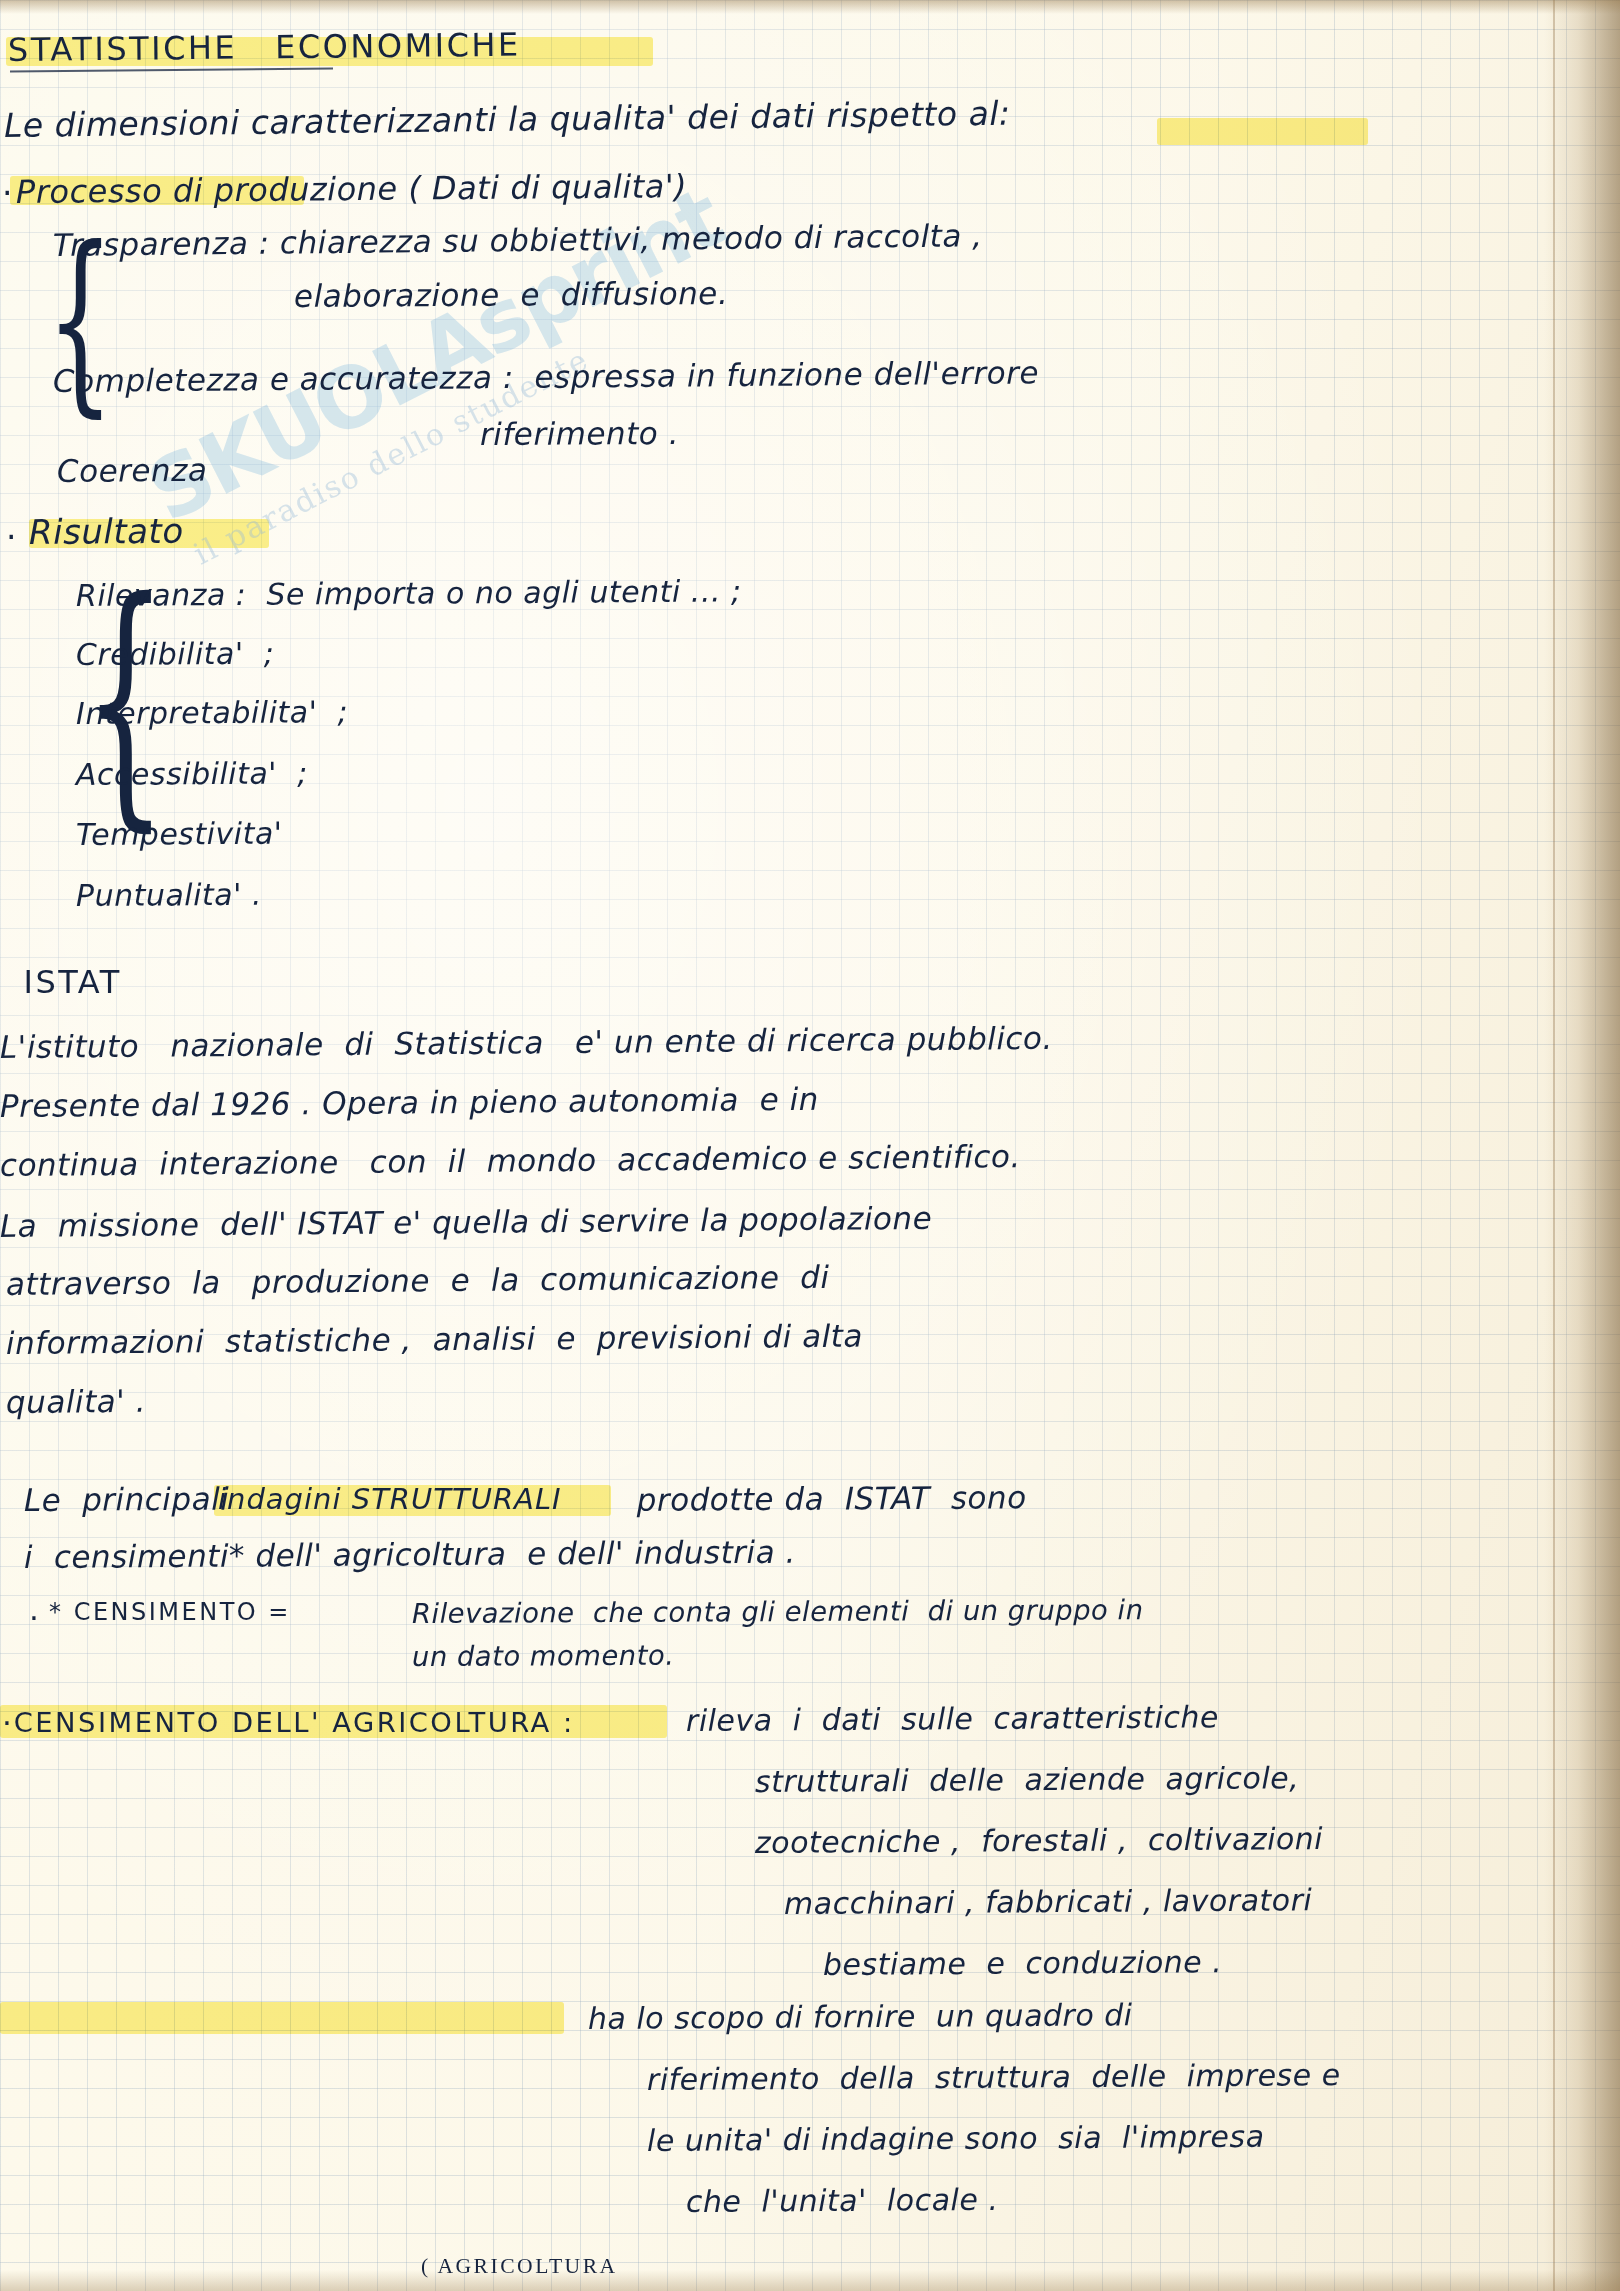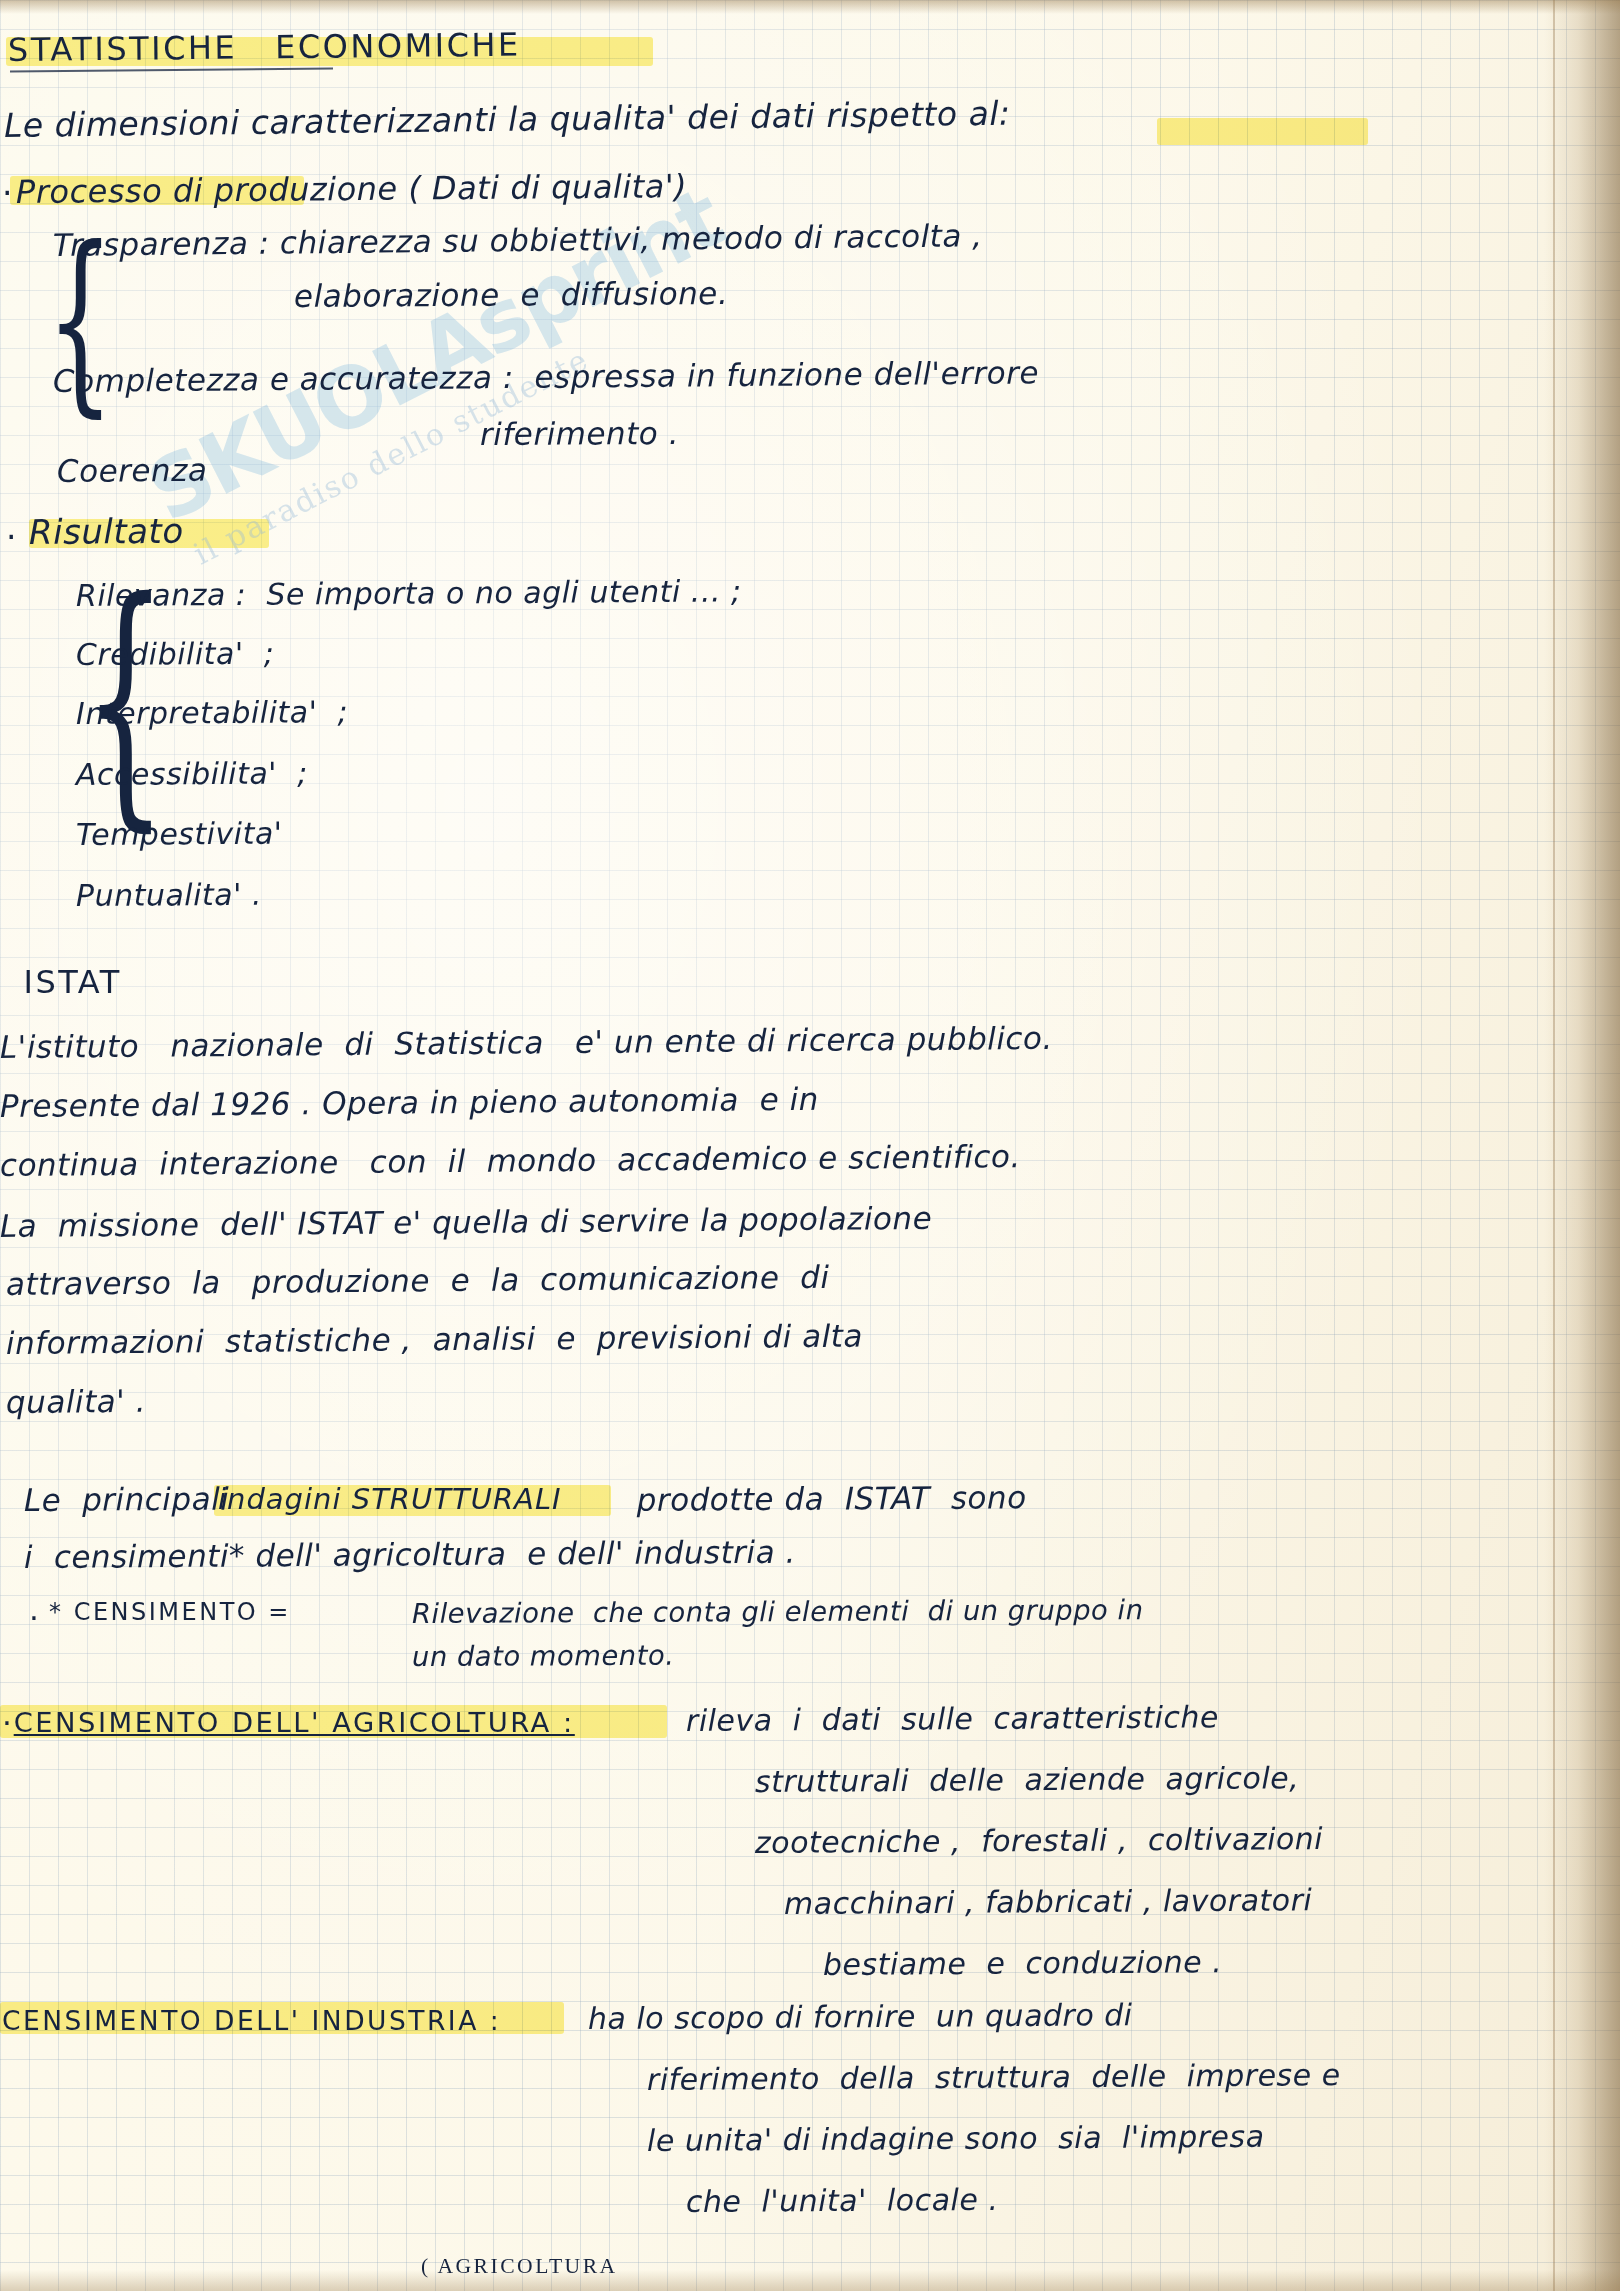--- a/index.html
+++ b/index.html
@@ -195,28 +195,27 @@
   <div class="hw caps" style="left:218px; top:1482px; font-size:29px; letter-spacing:1px; font-style:italic;">indagini STRUTTURALI</div>
   <div class="hw" style="left:616px; top:1482px; font-size:31px; transform: rotate(-0.4deg);">  prodotte da  ISTAT  sono</div>
   <div class="hw" style="left:23.5px; top:1539px; font-size:31px; transform: rotate(-0.4deg);">i  censimenti* dell' agricoltura  e dell' industria .</div>
 
   <div class="bullet" style="left:29px; top:1600px; font-size:31px;">·</div>
   <div class="hw caps" style="left:49px; top:1598px; font-size:24px;">* CENSIMENTO =</div>
   <div class="hw" style="left:412px; top:1598px; font-size:27.4px; transform: rotate(-0.3deg);">Rilevazione  che conta gli elementi  di un gruppo in</div>
   <div class="hw" style="left:412px; top:1641px; font-size:27.4px; transform: rotate(-0.3deg);">un dato momento.</div>
 
   <div class="bullet" style="left:2px; top:1705px; font-size:31px;">·</div>
-  <div class="hw caps" style="left:13.7px; top:1707px; font-size:27.4px;text-decoration:underline;">CENSIMENTO DELL' AGRICOLTURA :</div>
+  <div class="hw caps" style="left:13.7px; top:1707px; font-size:27.4px;">CENSIMENTO DELL' AGRICOLTURA :</div>
   <div class="hw" style="left:686px; top:1703px; font-size:30px; transform: rotate(-0.4deg);">rileva  i  dati  sulle  caratteristiche</div>
   <div class="hw" style="left:755px; top:1764px; font-size:30px; transform: rotate(-0.4deg);">strutturali  delle  aziende  agricole,</div>
   <div class="hw" style="left:755px; top:1825px; font-size:30px; transform: rotate(-0.4deg);">zootecniche ,  forestali ,  coltivazioni</div>
   <div class="hw" style="left:784px; top:1886px; font-size:30px; transform: rotate(-0.4deg);">macchinari , fabbricati , lavoratori</div>
   <div class="hw" style="left:823px; top:1947px; font-size:30px; transform: rotate(-0.4deg);">bestiame  e  conduzione .</div>
 
-  <div class="hw caps" style="left:2px; top:2005px; font-size:26.5px;">CENSIMENTO DELL' INDUSTRIA :</div>
   <div class="hw" style="left:588px; top:2001px; font-size:30px; transform: rotate(-0.4deg);">ha lo scopo di fornire  un quadro di</div>
   <div class="hw" style="left:647px; top:2062px; font-size:30px; transform: rotate(-0.4deg);">riferimento  della  struttura  delle  imprese e</div>
   <div class="hw" style="left:647px; top:2123px; font-size:30px; transform: rotate(-0.4deg);">le unita' di indagine sono  sia  l'impresa</div>
   <div class="hw" style="left:686px; top:2184px; font-size:30px; transform: rotate(-0.4deg);">che  l'unita'  locale .</div>
 
   <div class="hw caps" style="left:421px; top:2254px; font-size:21.6px;font-family:Liberation Serif, serif;">( AGRICOLTURA</div>
 
   <div id="right-edge-line"></div>
   <div id="right-edge"></div>
   <div id="top-edge"></div>

